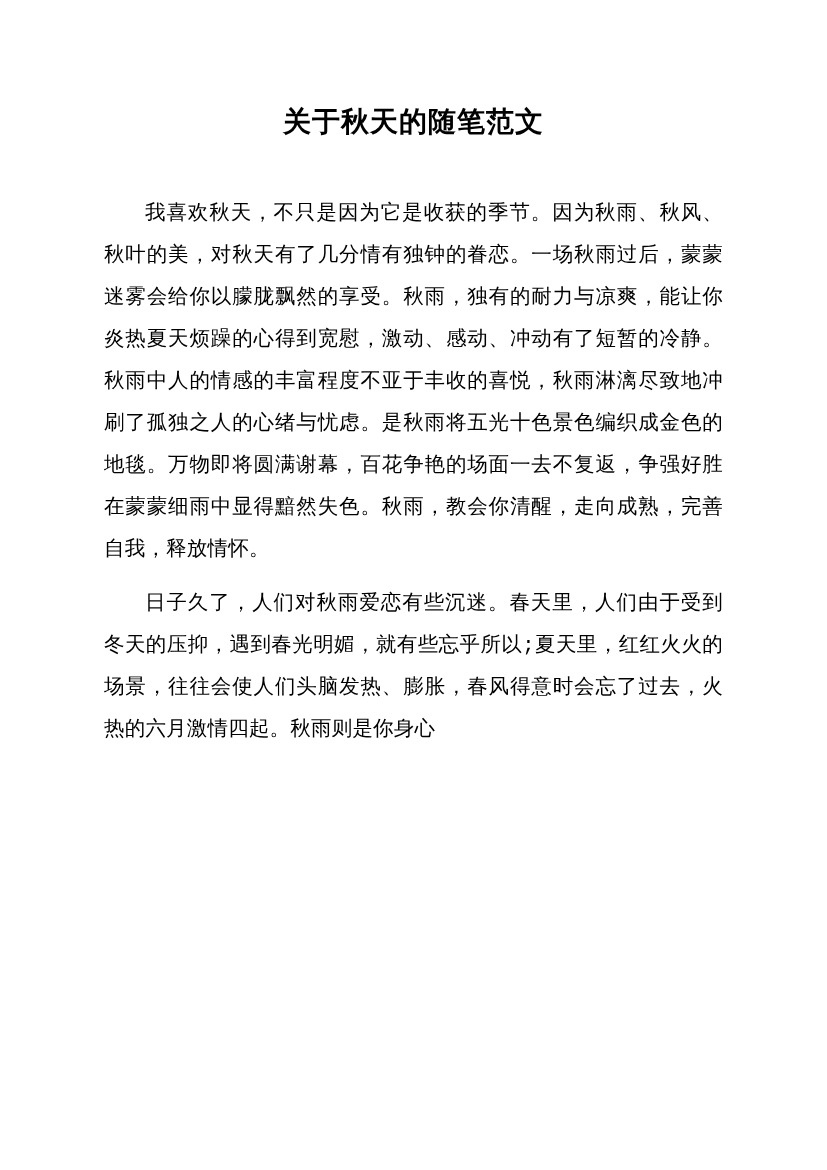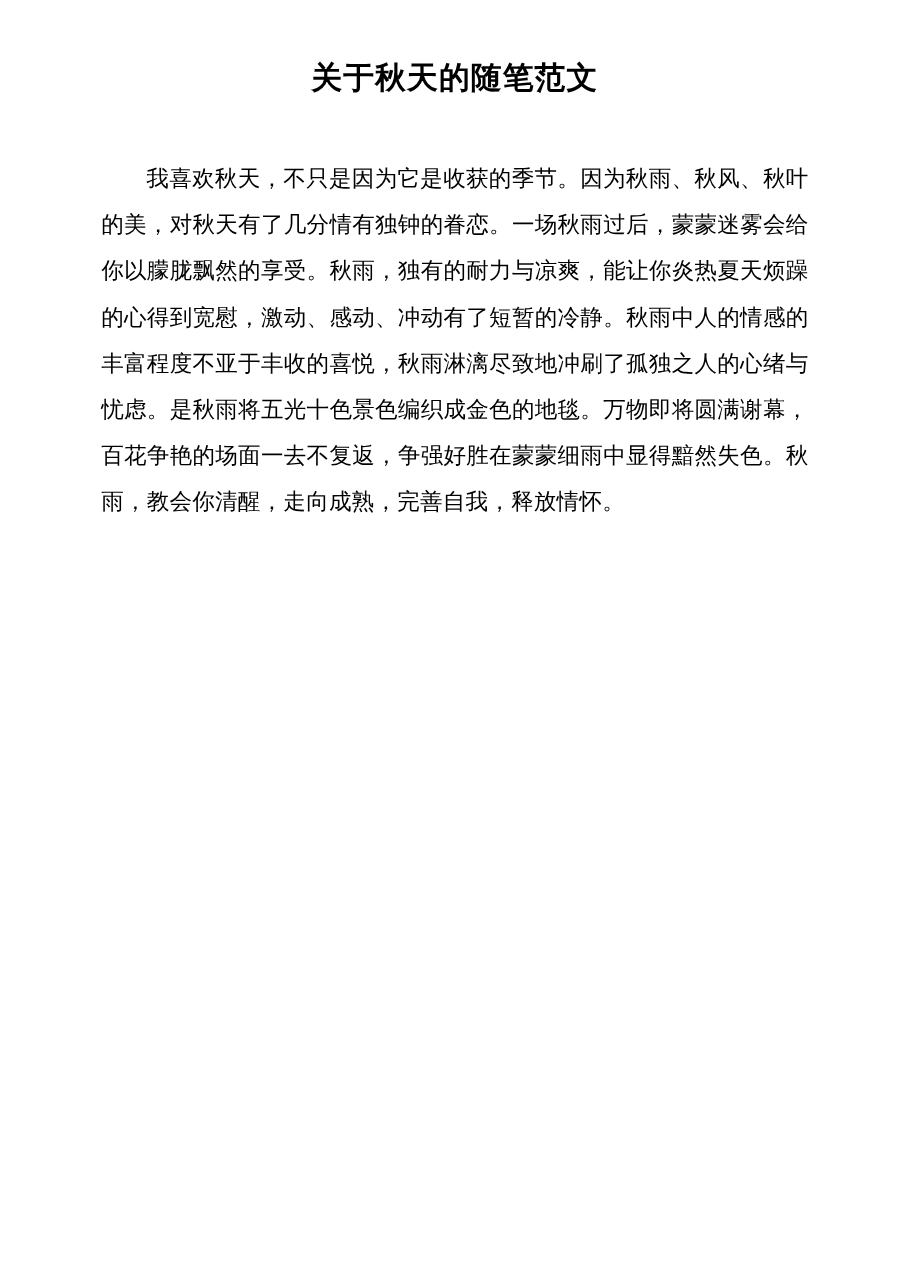--- a/index.html
+++ b/index.html
@@ -21,43 +21,44 @@
     height: 1170px;
     padding: 0;
     background: #ffffff;
   }
   .doc-title {
     text-align: center;
     font-size: 28px;
     font-weight: bold;
     letter-spacing: 1px;
     margin: 0;
-    padding-top: 52px;
+    padding-top: 103px;
     font-family: "DejaVu Serif", "Liberation Serif", serif;
   }
   .body-wrap {
     margin-top: 52px;
     padding-left: 92px;
     padding-right: 92px;
   }
   .para {
     font-size: 20.5px;
     line-height: 42px;
     text-align: justify;
     text-justify: inter-ideograph;
     text-indent: 2em;
-    margin: 0;
-    font-family: Liberation Sans, sans-serif;
+    margin: 12px;
+    font-family: Liberation Mono, monospace;
     letter-spacing: 0.2px;
   }
 </style>
 </head>
 <body>
 
 <div class="page">
 
   <h1 class="doc-title">关于秋天的随笔范文</h1>
 
   <div class="body-wrap">
     <p class="para">我喜欢秋天，不只是因为它是收获的季节。因为秋雨、秋风、秋叶的美，对秋天有了几分情有独钟的眷恋。一场秋雨过后，蒙蒙迷雾会给你以朦胧飘然的享受。秋雨，独有的耐力与凉爽，能让你炎热夏天烦躁的心得到宽慰，激动、感动、冲动有了短暂的冷静。秋雨中人的情感的丰富程度不亚于丰收的喜悦，秋雨淋漓尽致地冲刷了孤独之人的心绪与忧虑。是秋雨将五光十色景色编织成金色的地毯。万物即将圆满谢幕，百花争艳的场面一去不复返，争强好胜在蒙蒙细雨中显得黯然失色。秋雨，教会你清醒，走向成熟，完善自我，释放情怀。</p>
+    <p class="para">日子久了，人们对秋雨爱恋有些沉迷。春天里，人们由于受到冬天的压抑，遇到春光明媚，就有些忘乎所以;夏天里，红红火火的场景，往往会使人们头脑发热、膨胀，春风得意时会忘了过去，火热的六月激情四起。秋雨则是你身心</p>
   </div>
 
 </div>
 
 </body></html>

